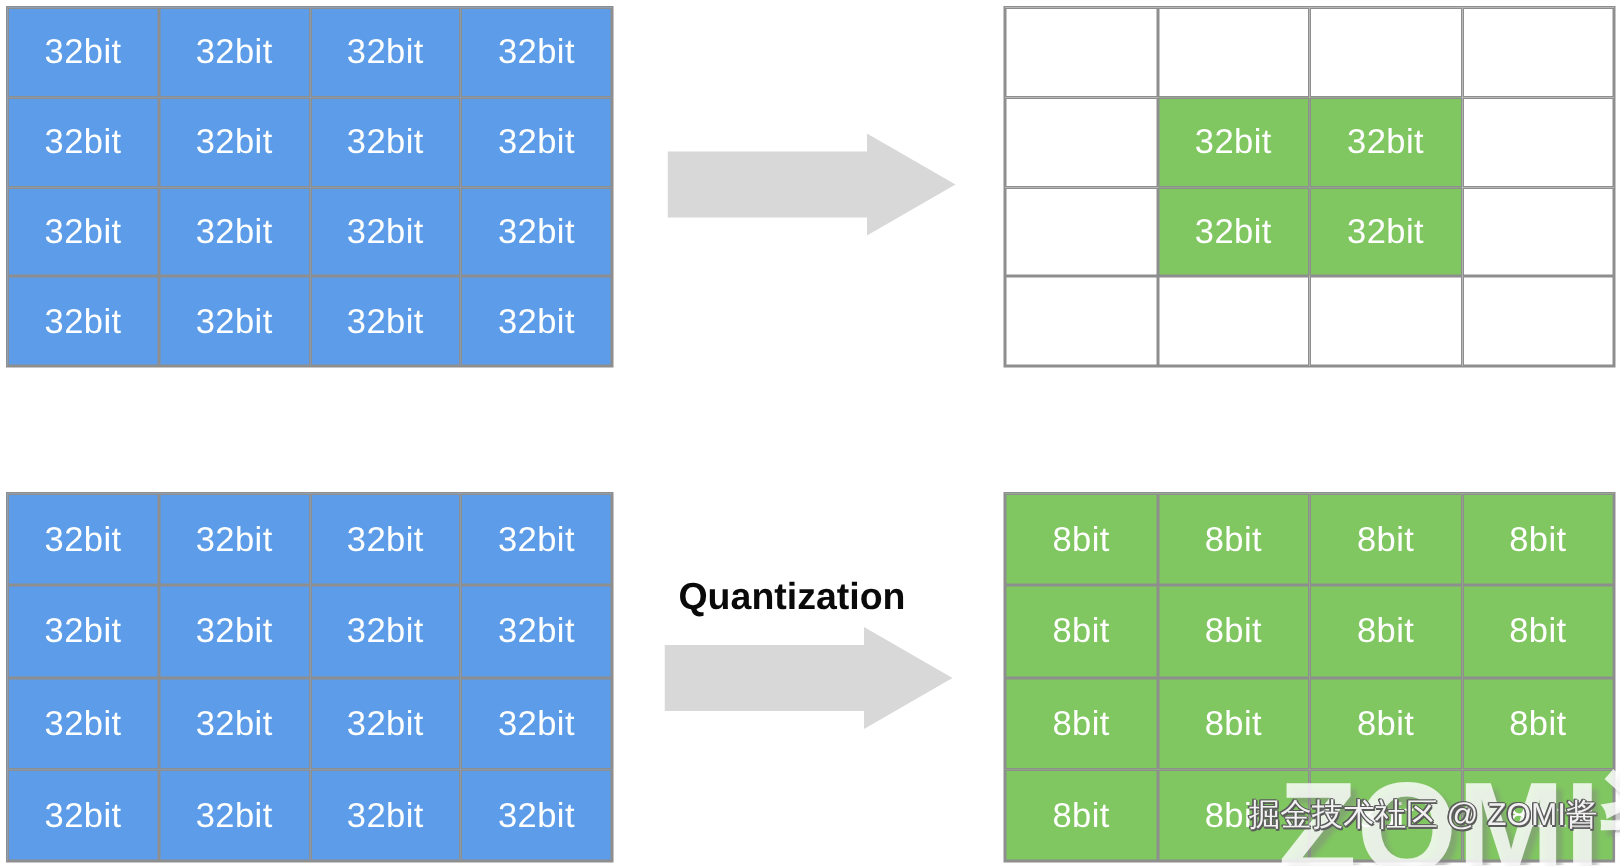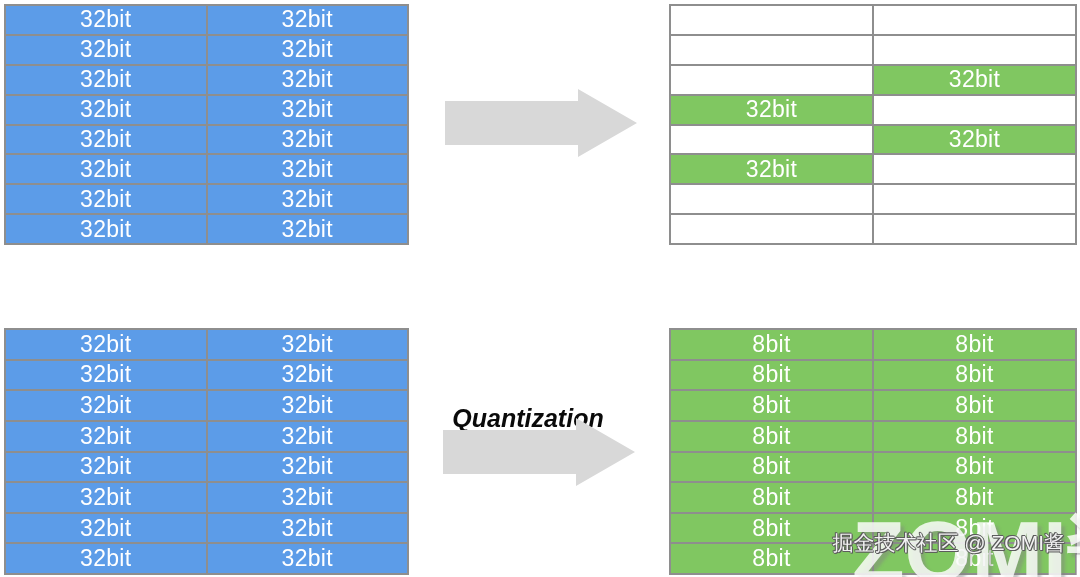--- a/index.html
+++ b/index.html
@@ -12,21 +12,21 @@
     position: relative;
     width: 1080px;
     height: 577px;
     background: #ffffff;
     overflow: hidden;
   }
   
   .grid {
     position: absolute;
     display: grid;
-    grid-template-columns: repeat(2, 1fr);
+    grid-template-columns: repeat(4, 1fr);
     grid-auto-rows: 1fr;
     border: 1px solid var(--grid-border, #8e8e8e);
     box-sizing: border-box;
     background: #ffffff;
     text-align: center;
   }
   .grid .cell {
     border: 1px solid var(--grid-border, #8e8e8e);
     display: flex;
     align-items: center;
@@ -44,21 +44,21 @@
   .mid-label {
     position: absolute;
     left: 412px;
     width: 232px;
     text-align: center;
     font-size: 25px;
     font-weight: bold;
     color: var(--label-text, #0a0a0a);
   }
   .label-pruning { top: 58px; margin-top: 40px; }
-  .label-quantization { top: 404px; font-style: italic; }
+  .label-quantization { top: 384px; }
   .arrow-svg { position: absolute; display: block; }
   .arrow-top { left: 445px; top: 89px; }
   .arrow-bottom { left: 443px; top: 418px; }
   
   .wm-large {
     position: absolute;
     left: 852px;
     top: 494px;
     font-size: 86px;
     font-weight: bold;

